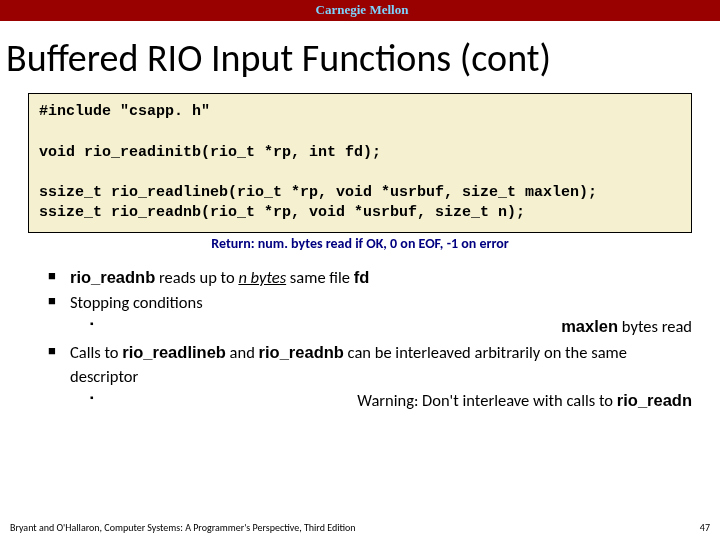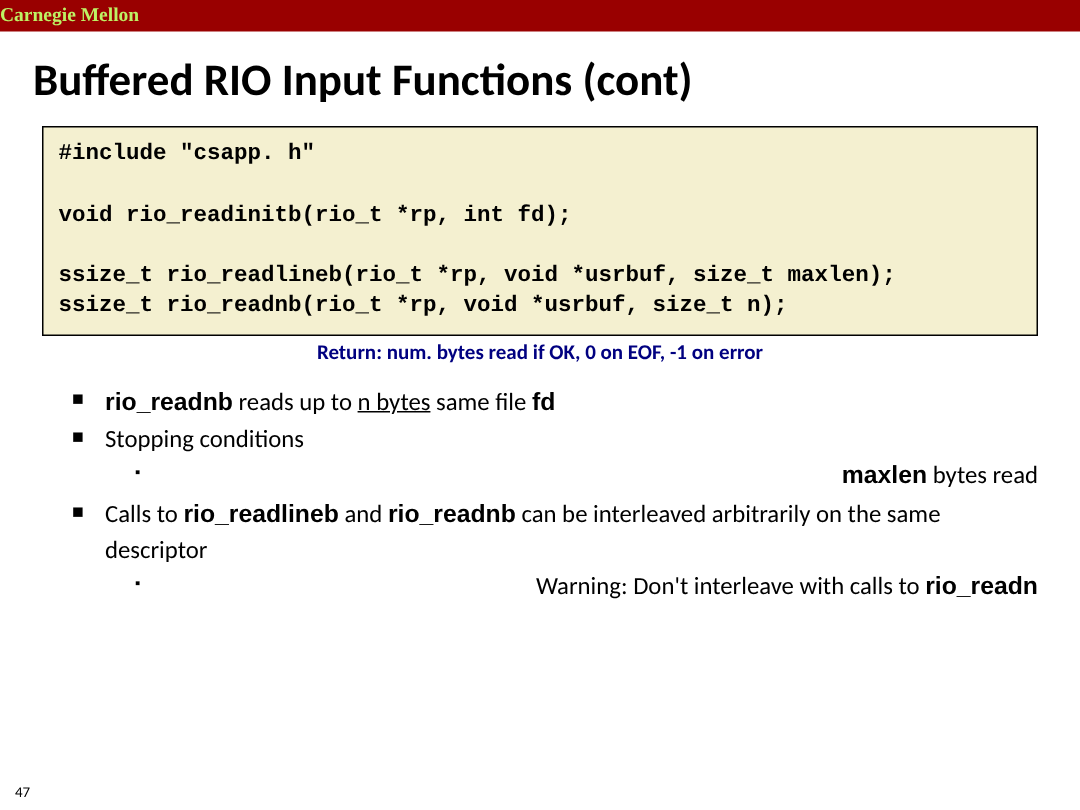--- a/index.html
+++ b/index.html
@@ -7,31 +7,31 @@
     padding: 0;
     width: 720px;
     height: 540px;
     font-family: Calibri, Arial, sans-serif;
     background: #fff;
     color: #000;
     overflow: hidden;
   }
   .header-bar {
     background: #990000;
-    color: #bef264;
-    text-align: left;
+    color: #7dd3fc;
+    text-align: center;
     font-weight: bold;
     font-size: 13px;
-    padding: 2px 12px 3px 0;
+    padding: 2px 12px 3px 16px;
     font-family: "Times New Roman", serif;
   }
   .slide-title {
-    font-size: 30px;
-    font-weight: 700;
-    margin: 14px 0 12px 22px;
+    font-size: 38px;
+    font-weight: 400;
+    margin: 14px 0 12px 6px;
   }
   .code-box {
     margin: 0 28px 2px 28px;
     border: 1.5px solid #000;
     background: #f4f0d0;
     padding: 8px 10px 8px 10px;
     font-family: "Courier New", monospace;
     font-size: 15px;
     font-weight: bold;
     line-height: 1.35;
@@ -76,21 +76,21 @@
     content: "▪";
     position: absolute;
     left: 0;
     top: 2px;
     font-size: 10px;
   }
   .mono {
     font-family: Liberation Sans, sans-serif;
     font-weight: bold;
   }
-  .u { text-decoration: underline; }
+  .u { text-decoration: underline; font-style: italic; }
   .b { font-weight: 400; }
   .footer {
     position: absolute;
     bottom: 6px;
     left: 10px;
     right: 10px;
     font-size: 10px;
     display: flex;
     justify-content: space-between;
     align-items: flex-end;
@@ -132,14 +132,15 @@
       <ul>
         <li>
           <span class="b">Warning</span><span>: Don't interleave with calls to </span><span class="mono">rio_readn</span>
         </li>
       </ul>
     </li>
   </ul>
 </div>
 
 <div class="footer">
+  <span>Bryant and O'Hallaron, Computer Systems: A Programmer's Perspective, Third Edition</span>
   <span>47</span>
 </div>
 
 </body></html>

